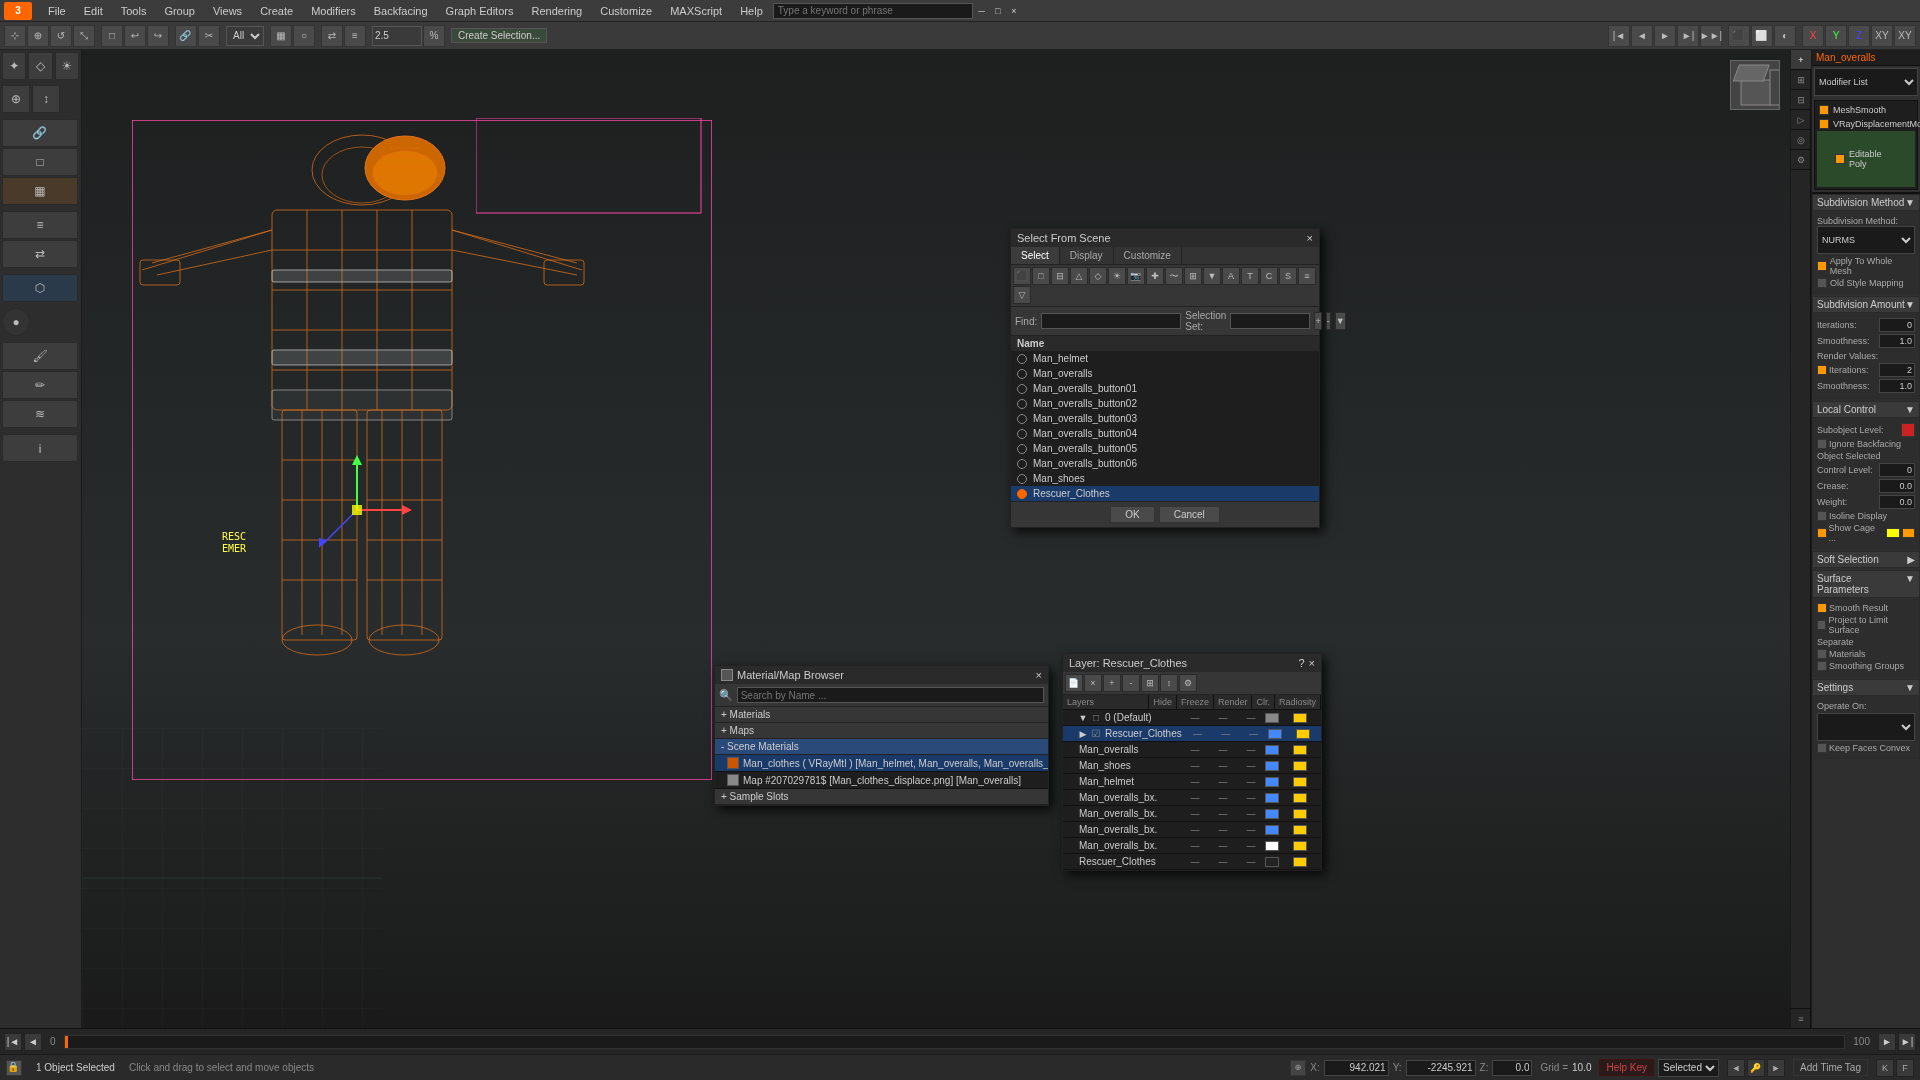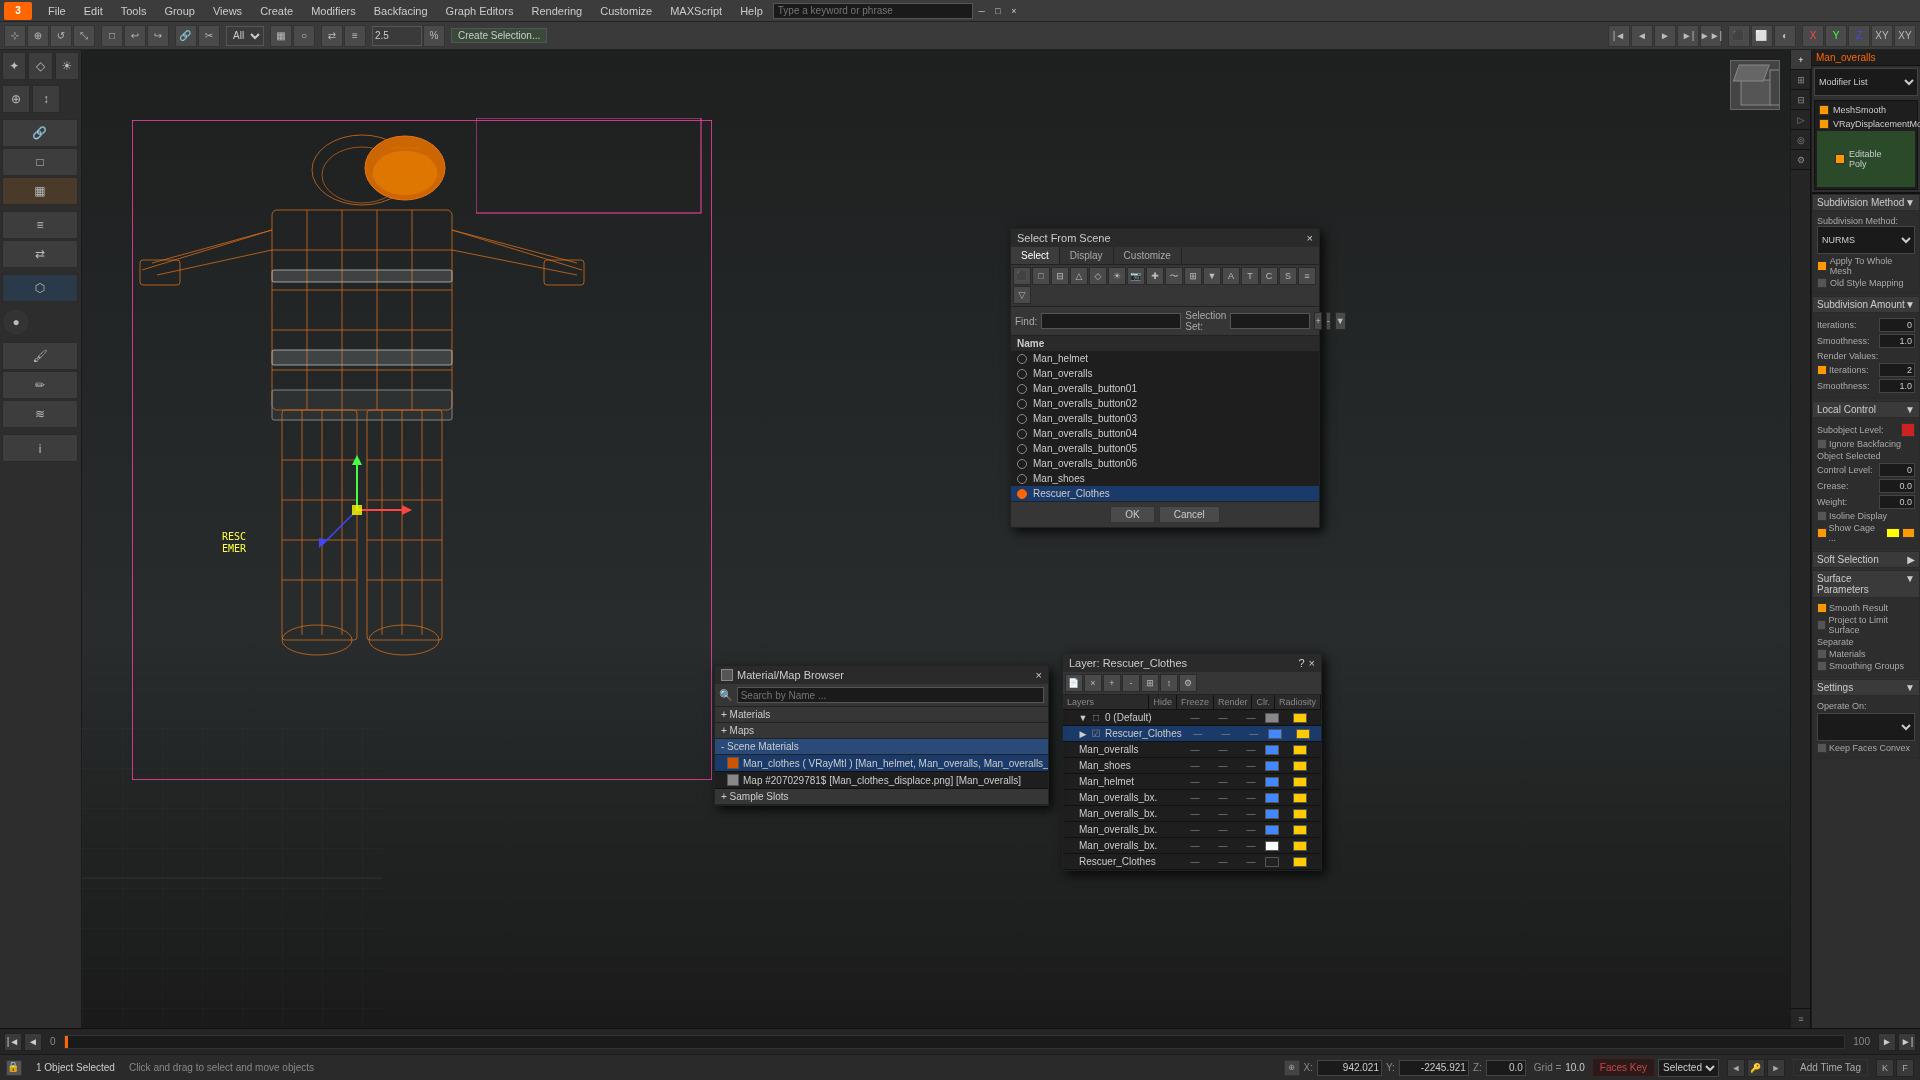--- a/index.html
+++ b/index.html
@@ -849,21 +849,21 @@
       <span style="color:#888;font-size:10px;">Z:</span>
       <input type="text" style="width: 40px; height: 16px; background: rgb(26, 26, 26); border: 1px solid rgb(68, 68, 68); color: rgb(204, 204, 204); font-size: 10px; text-align: right; padding: 0px 2px;" value="0.0">
     </div>
 
     <div style="display:flex;align-items:center;gap:4px;">
       <span style="color:#888;font-size:10px;">Grid =</span>
       <span style="color:#ccc;font-size:10px;">10.0</span>
     </div>
 
     <div style="display:flex;align-items:center;gap:4px;">
-      <div style="padding:2px 6px;background:#2a1a1a;border:1px solid #441111;color:#cc4444;font-size:10px;cursor:pointer;">Faces Key</div>
+      <div style="padding:2px 6px;background:#2a1a1a;border:1px solid #441111;color:#cc4444;font-size:10px;cursor:pointer;">Help Key</div>
       <select style="height:18px;background:#1a1a1a;border:1px solid #444;color:#ccc;font-size:10px;">
         <option>Selected</option>
       </select>
     </div>
 
     <div style="display:flex;gap:2px;">
       <div style="width:18px;height:18px;background:#3a3a3a;border:1px solid #222;display:flex;align-items:center;justify-content:center;font-size:9px;cursor:pointer;">◄</div>
       <div style="width:18px;height:18px;background:#3a3a3a;border:1px solid #222;display:flex;align-items:center;justify-content:center;font-size:9px;cursor:pointer;">🔑</div>
       <div style="width:18px;height:18px;background:#3a3a3a;border:1px solid #222;display:flex;align-items:center;justify-content:center;font-size:9px;cursor:pointer;">►</div>
     </div>

